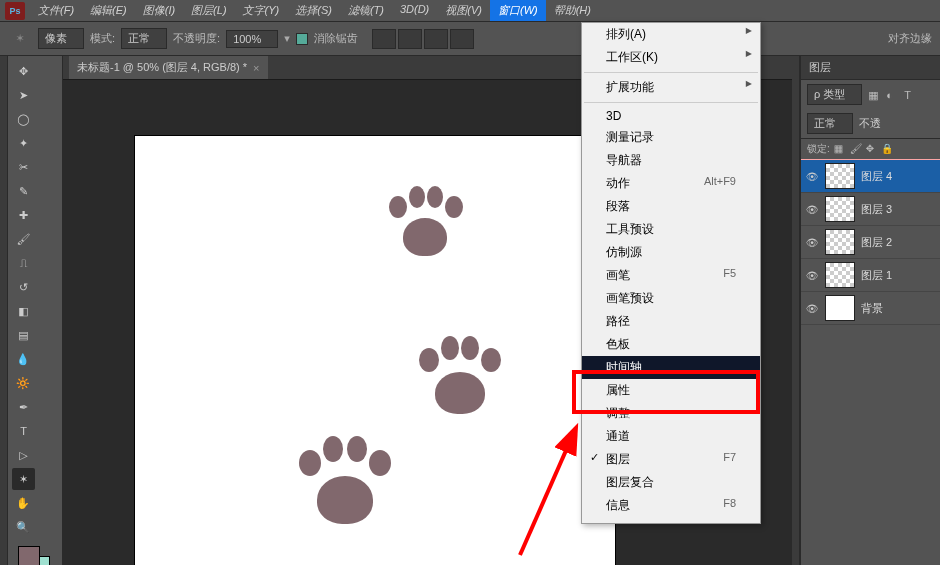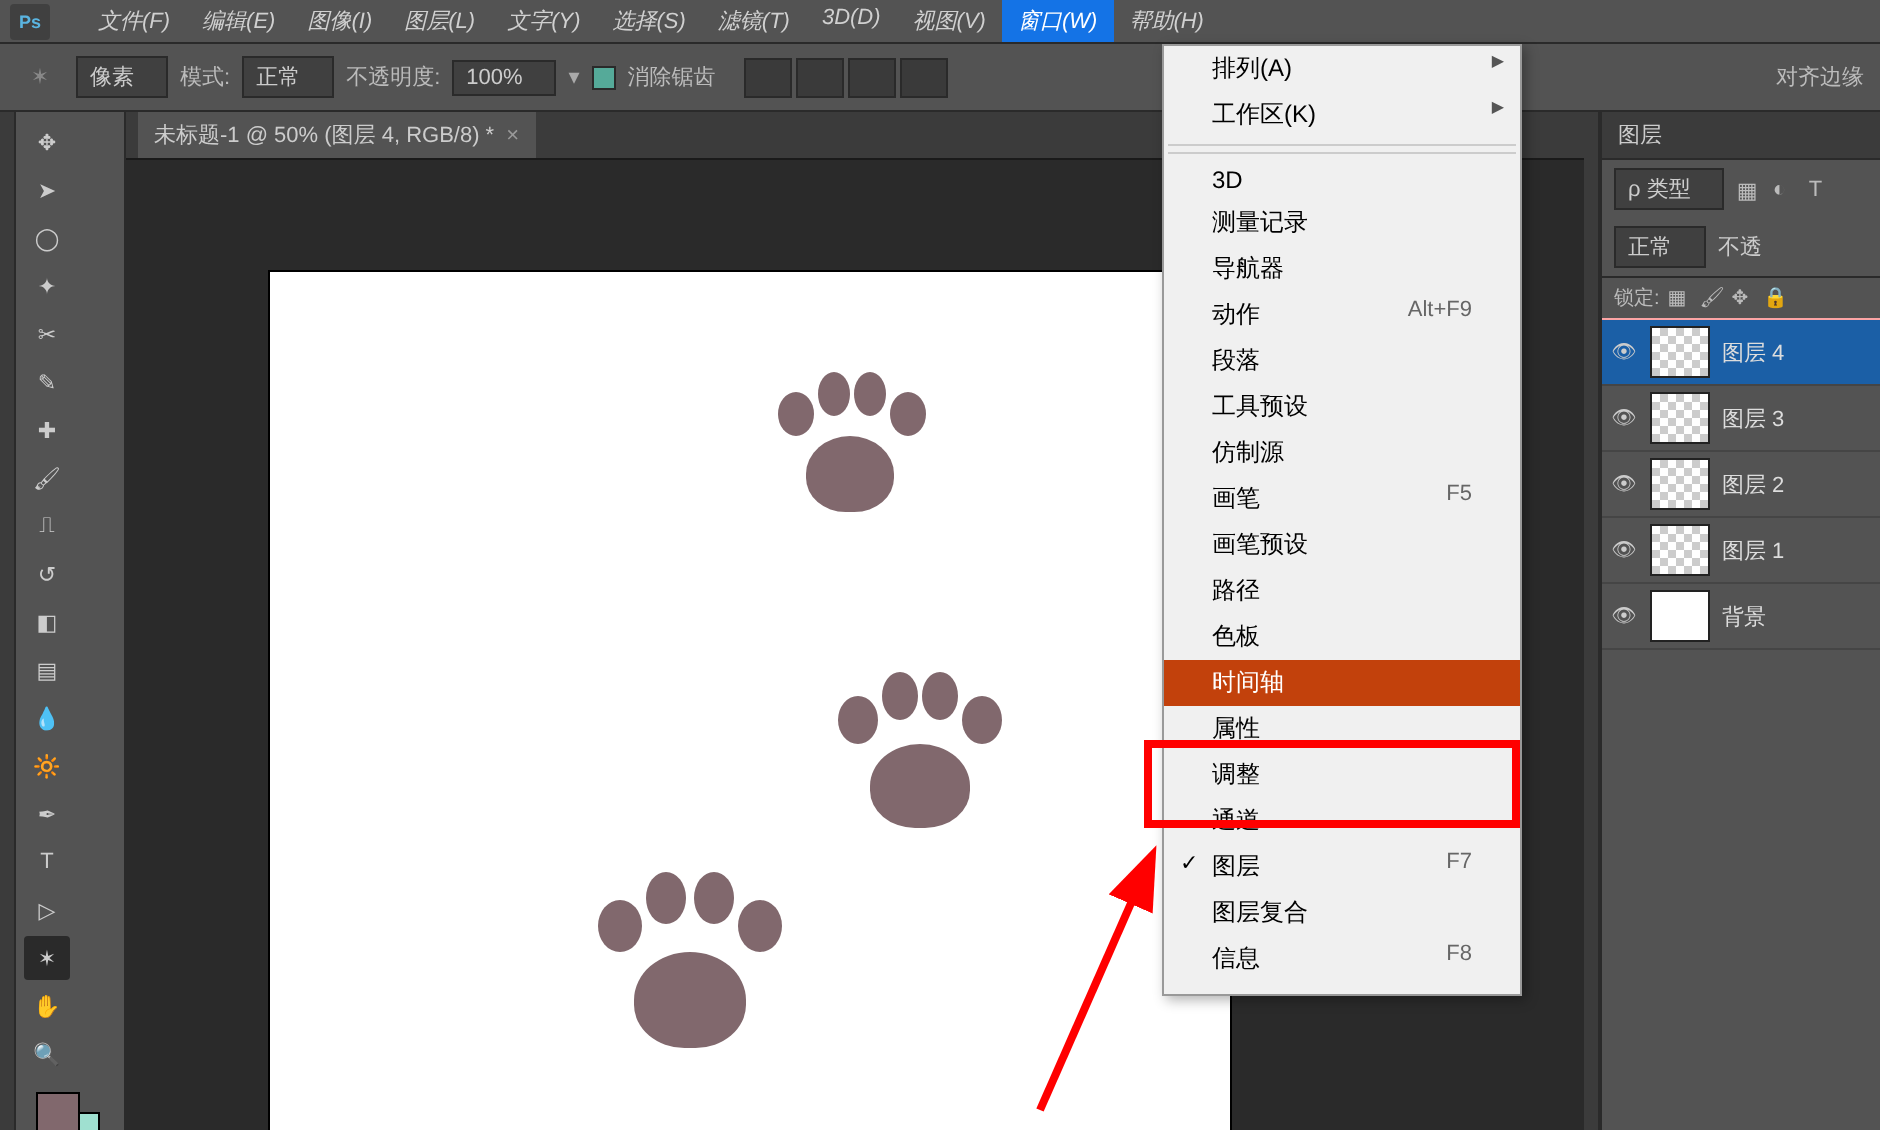--- a/index.html
+++ b/index.html
@@ -1,19 +1,19 @@
 <!DOCTYPE html>
 <html><head>
 <meta charset="utf-8">
 <style>
 * { margin: 0; padding: 0; box-sizing: border-box; font-family: "Microsoft YaHei", sans-serif; }
 body { background: #535353; color: #ccc; font-size: 11px; width: 940px; height: 565px; overflow: hidden; position: relative; }
 
 .menubar { background: #535353; height: 22px; display: flex; align-items: center; padding: 0 5px; border-bottom: 1px solid #2a2a2a; }
-.menubar .logo { width: 20px; height: 18px; background: #404040; border-radius: 2px; margin-right: 16px; display: flex; align-items: center; justify-content: center; font-size: 9px; font-weight: bold; color: #5ab4e0; }
+.menubar .logo { width: 20px; height: 18px; background: #7f1d1d; border-radius: 2px; margin-right: 5px; display: flex; align-items: center; justify-content: center; font-size: 9px; font-weight: bold; color: #5ab4e0; }
 .menubar .menu-item { padding: 3px 8px; cursor: default; color: #d0d0d0; font-style: italic; }
 .menubar .menu-item.active { background: #1473e6; color: #fff; }
 
 .options-bar { background: #535353; height: 34px; display: flex; align-items: center; padding: 0 8px; border-bottom: 1px solid #2a2a2a; gap: 6px; }
 .opt-icon { width: 24px; height: 24px; display: flex; align-items: center; justify-content: center; color: #888; }
 .opt-select { background: #404040; border: 1px solid #2a2a2a; color: #ccc; padding: 2px 16px 2px 6px; font-size: 11px; position: relative; }
 .opt-label { color: #bbb; }
 .opt-check { width: 12px; height: 12px; background: #5a9; border: 1px solid #2a2a2a; display: inline-block; }
 .opt-group { display: flex; gap: 2px; margin-left: 8px; }
 .opt-btn { width: 24px; height: 20px; background: #3a3a3a; border: 1px solid #2a2a2a; }
@@ -34,21 +34,21 @@
 .canvas-frame { position: absolute; top: 80px; left: 72px; width: 480px; height: 480px; background: #fff; box-shadow: 0 0 0 1px #000; }
 
 .paw { position: absolute; }
 .paw .pad { position: absolute; border-radius: 50% 50% 45% 45%; background: #81686d; }
 .paw .toe { position: absolute; border-radius: 50%; background: #81686d; }
 
 .dropdown { position: absolute; top: 22px; left: 581px; width: 180px; background: #f0f0f0; border: 1px solid #999; box-shadow: 2px 2px 6px rgba(0,0,0,0.3); color: #000; z-index: 100; }
 .dd-item { padding: 3px 24px 3px 24px; font-size: 12px; display: flex; justify-content: space-between; position: relative; cursor: default; }
 .dd-item.has-sub::after { content: "▶"; font-size: 8px; color: #555; position: absolute; right: 8px; }
 .dd-item.checked::before { content: "✓"; position: absolute; left: 8px; font-size: 11px; }
-.dd-item.hl { background: #c2410c; color: #fff; }
+.dd-item.hl { background: #0f172a; color: #fff; }
 .dd-sep { height: 1px; background: #ccc; margin: 3px 2px; }
 .dd-shortcut { color: #666; font-size: 11px; }
 
 .highlight-box { position: absolute; border: 4px solid red; pointer-events: none; z-index: 200; }
 .arrow-ann { position: absolute; z-index: 200; }
 
 .right-panels { width: 140px; background: #535353; border-left: 1px solid #2a2a2a; display: flex; flex-direction: column; }
 .panel-head { background: #3b3b3b; padding: 4px 8px; font-size: 11px; border-bottom: 1px solid #2a2a2a; }
 .panel-row { display: flex; align-items: center; gap: 6px; padding: 4px 6px; }
 .layer-row { display: flex; align-items: center; gap: 6px; padding: 3px 4px; border-bottom: 1px solid #454545; }
@@ -217,20 +217,23 @@
 </div>
 
 <div class="dropdown" id="dd">
     <div class="dd-item has-sub">
       <span>排列(A)</span>
     </div>
     <div class="dd-item has-sub">
       <span>工作区(K)</span>
     </div>
     <div class="dd-sep"></div>
+    <div class="dd-item has-sub">
+      <span>扩展功能</span>
+    </div>
     <div class="dd-sep"></div>
     <div class="dd-item">
       <span>3D</span>
     </div>
     <div class="dd-item">
       <span>测量记录</span>
     </div>
     <div class="dd-item">
       <span>导航器</span>
     </div>

